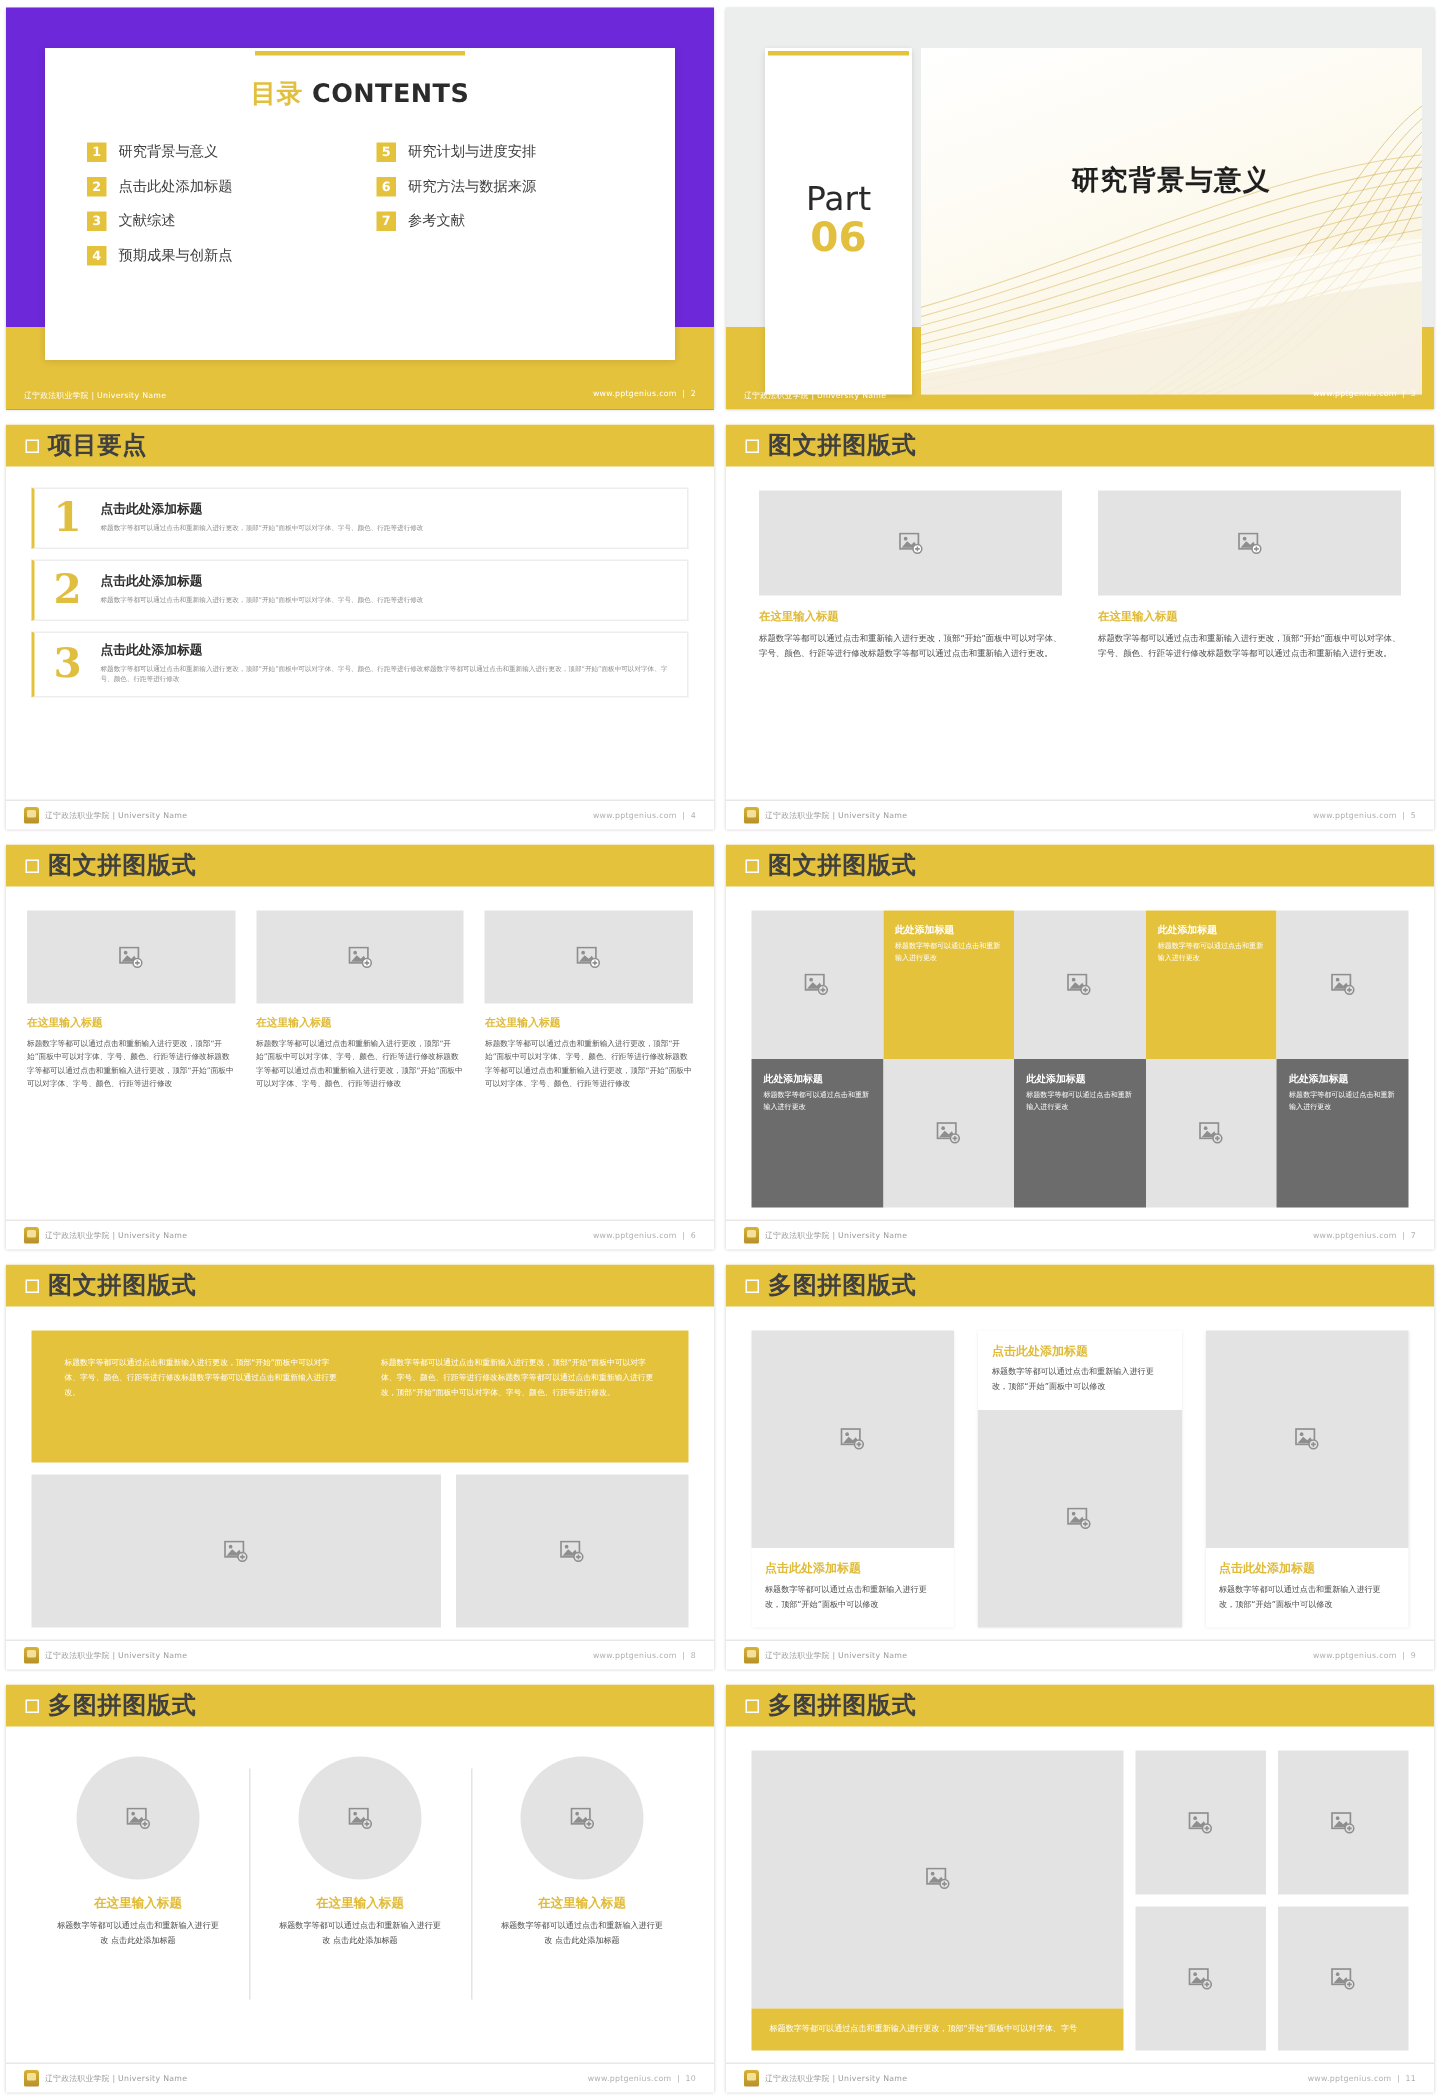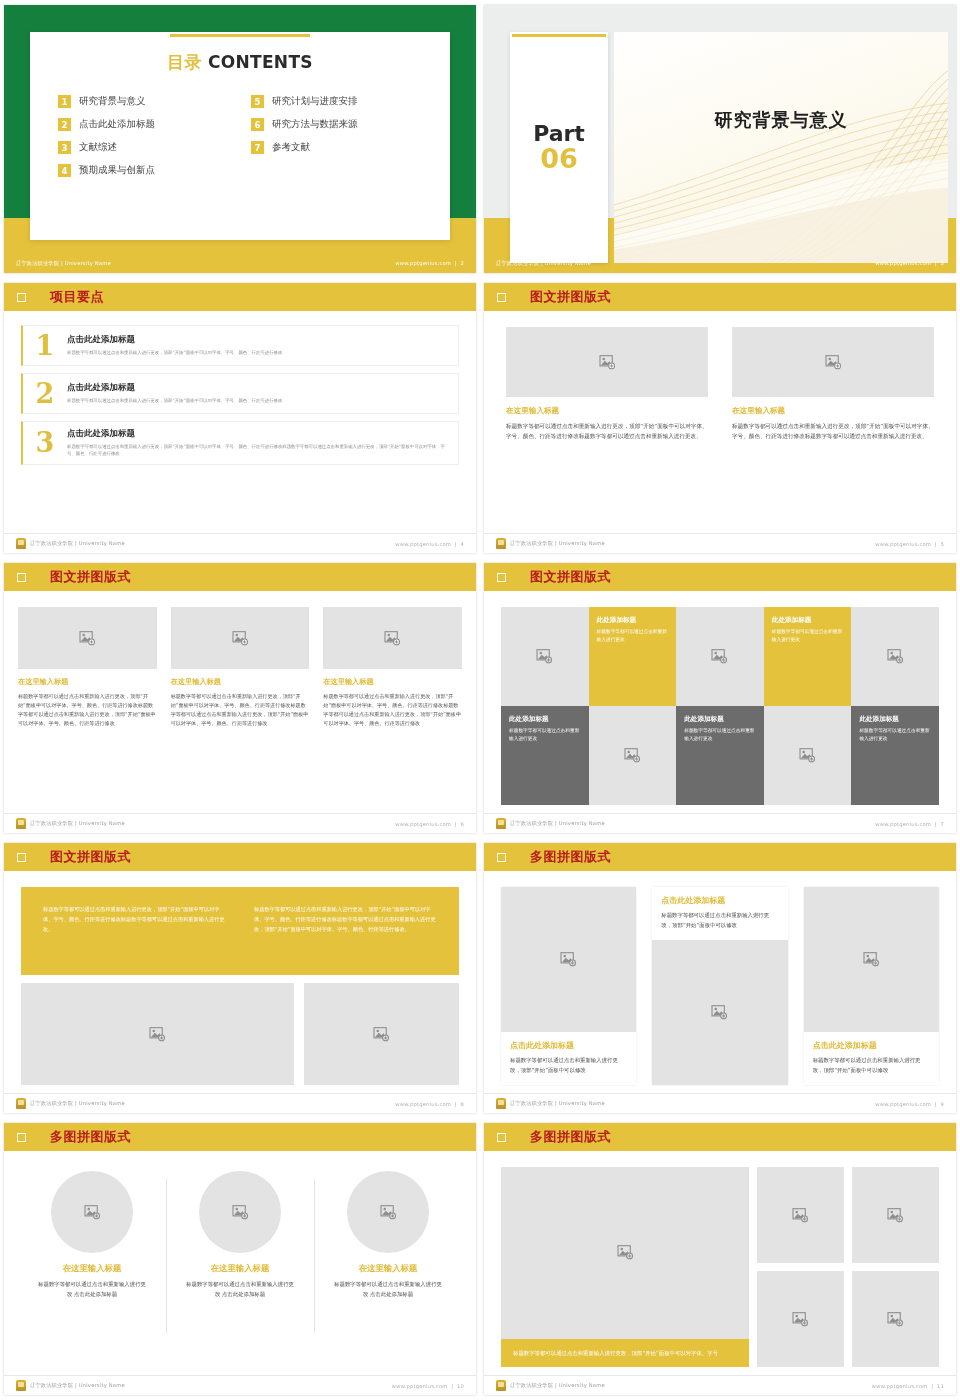--- a/index.html
+++ b/index.html
@@ -34,23 +34,22 @@
     background: #e5c23c;
     display: flex; align-items: center;
   }
   .hdr-icon {
     width: 9px; height: 9px;
     border: 1.6px solid #ffffff;
     margin-left: 13px; margin-right: 6px;
     flex: none;
   }
   .hdr-title {
-    color: #b91c1c; font-size: 13px; font-weight: bold;
+    color: #404040; font-size: 16px; font-weight: bold;
     letter-spacing: .5px;
-    margin-left: 18px;
   }
 
   
   .ftr {
     position: absolute; left: 0; right: 0; bottom: 0; height: 20px;
     border-top: 1px solid #e8e8e8;
     display: flex; align-items: center; justify-content: space-between;
     padding: 0 12px;
   }
   .ftr.on-yellow { border-top: none; background: transparent; }
@@ -64,21 +63,21 @@
   .ftr-logo::after {
     content: ""; position: absolute; left: 2px; top: 2px;
     width: 6px; height: 5px; background: #f3e09a; border-radius: 1px;
   }
   .ftr-txt { font-size: 5.2px; color: #9a9a9a; letter-spacing: .2px; white-space: nowrap; }
   .ftr-txt.light { color: #ffffff; }
   .ftr-right { font-size: 5.2px; color: #b0b0b0; letter-spacing: .2px; }
   .ftr-right.light { color: #ffffff; }
 
   
-  .s1 { background: #15803d; }
+  .s1 { background: #6d28d9; }
   .s1-band {
     position: absolute; left: 0; right: 0; bottom: 0; height: 55px;
     background: #e5c23c;
   }
   .s1-card {
     position: absolute; left: 26px; right: 26px; top: 27px; bottom: 33px;
     background: #ffffff; box-shadow: 0 1px 5px rgba(0,0,0,.13);
   }
   .s1-rule {
     position: absolute; left: 50%; transform: translateX(-50%);
@@ -115,21 +114,21 @@
     background: #ffffff; box-shadow: 0 1px 4px rgba(0,0,0,.12);
   }
   .s2-left-rule {
     position: absolute; left: 2px; right: 2px; top: 2px; height: 2.5px;
     background: #e5c23c;
   }
   .s2-part {
     position: absolute; left: 0; right: 0; top: 50%;
     transform: translateY(-50%); text-align: center;
   }
-  .s2-part-word { font-size: 22px; font-weight: bold; color: #2a2a2a; line-height: 1.05; }
+  .s2-part-word { font-size: 22px; font-weight: normal; color: #2a2a2a; line-height: 1.05; }
   .s2-part-num { font-size: 27px; font-weight: bold; color: #e2bf3c; line-height: 1.05; }
   .s2-right {
     position: absolute; left: 130px; right: 8px; top: 27px; bottom: 10px;
     background: linear-gradient(160deg, #ffffff 0%, #fdfaf0 45%, #f7eed5 100%);
     overflow: hidden;
   }
   .s2-right svg { position: absolute; left: 0; top: 0; width: 100%; height: 100%; }
   .s2-heading {
     position: absolute; left: 0; right: 0; top: 38%;
     transform: translateY(-50%);

